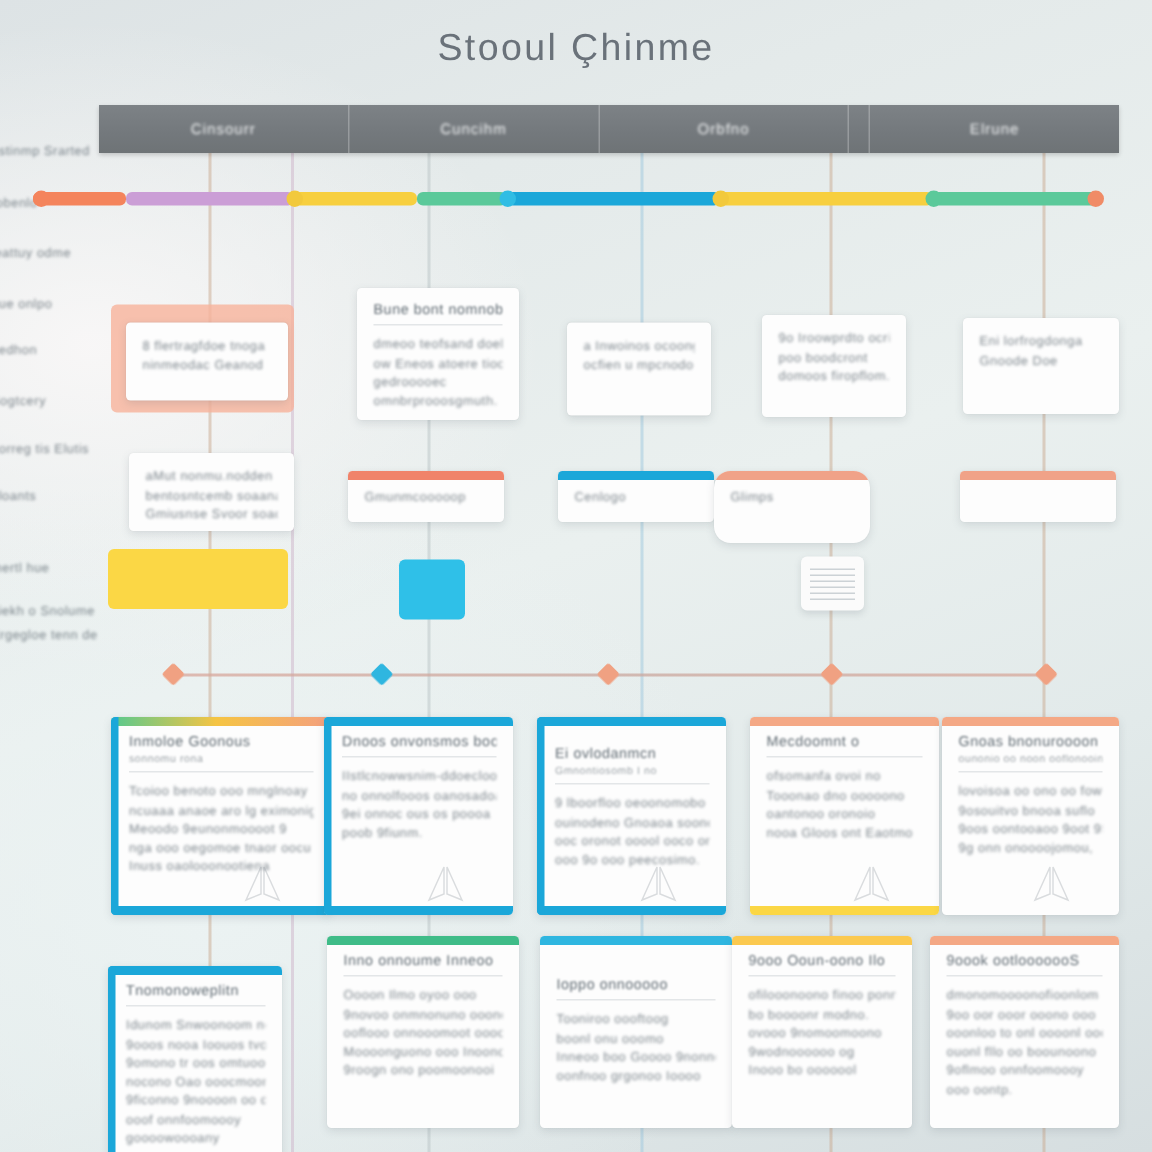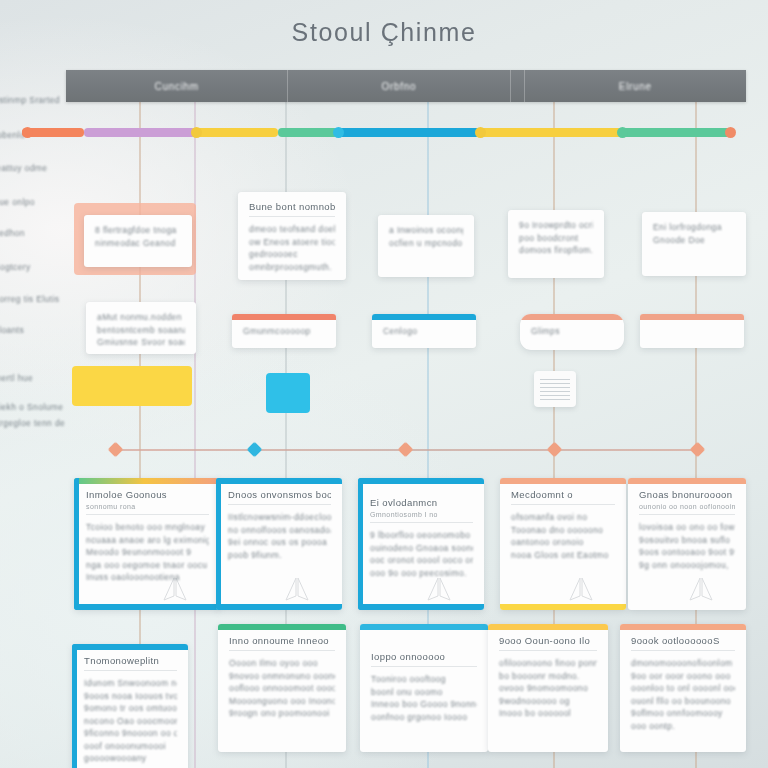--- a/index.html
+++ b/index.html
@@ -97,20 +97,23 @@
       <div class="vrail" style="left: 194px; background: rgb(205, 179, 201);"></div>
       <div class="vrail" style="left: 285px; background: rgb(185, 196, 198);"></div>
       <div class="vrail" style="left: 427px; background: rgb(158, 200, 221);"></div>
       <div class="vrail" style="left: 553px; background: rgb(201, 169, 143);"></div>
       <div class="vrail" style="left: 695px; background: rgb(201, 169, 143);"></div>
     </div>
 
   <div id="title" class="tx">Stooul Çhinme</div>
 
   <div id="headerbar">
+      <div class="hcell">
+        <span class="tx hdr">Cinsourr</span>
+      </div>
       <div class="hcell">
         <span class="tx hdr">Cuncihm</span>
       </div>
       <div class="hcell">
         <span class="tx hdr">Orbfno</span>
       </div>
       <div class="hcell narrow"></div>
       <div class="hcell">
         <span class="tx hdr">Elrune</span>
       </div>
@@ -207,21 +210,21 @@
         <div class="body" style="padding-top: 11px;">
           <div class="line tx soft">Gmunmcooooop</div>
         </div>
       </div>
       <div class="card" style="left: 372px; top: 314px; width: 104px; height: 34px;">
         <div class="bar top" style="background: rgb(27, 167, 217);"></div>
         <div class="body" style="padding-top: 11px;">
           <div class="line tx soft">Cenlogo</div>
         </div>
       </div>
-      <div class="card" style="left: 520px; top: 314px; width: 104px; height: 36px; border-radius: 11px;">
+      <div class="card" style="left: 476px; top: 314px; width: 104px; height: 48px; border-radius: 11px;">
         <div class="bar top" style="background: rgb(240, 162, 136);"></div>
         <div class="body" style="padding-top: 11px;">
           <div class="line tx soft">Glimps</div>
         </div>
       </div>
       <div class="card" style="left: 640px; top: 314px; width: 104px; height: 34px;">
         <div class="bar top" style="background: rgb(240, 162, 136);"></div>
         <div class="body" style="padding-top: 11px;"></div>
       </div>
       <div class="block" style="left: 72px; top: 366px; width: 120px; height: 40px; background: rgb(251, 215, 69);"></div>
@@ -328,21 +331,21 @@
         <div class="bar top" style="background: rgb(27, 167, 217);"></div>
         <div style="position: absolute; left: 0px; top: 0px; bottom: 0px; width: 5px; background: rgb(27, 167, 217);"></div>
         <div class="body" style="padding-top: 11px; padding-left: 12px;">
           <div class="ctitle tx">Tnomonoweplitn</div>
           <div class="rule"></div>
           <div class="line tx soft">Idunom Snwoonoom nououa</div>
           <div class="line tx soft">9ooos nooa Ioouos tvo oomoaoa</div>
           <div class="line tx soft">9omono tr oos omtuooo oo</div>
           <div class="line tx soft">nocono Oao ooocmoomuona</div>
           <div class="line tx soft">9ficonno 9noooon oo dom</div>
-          <div class="line tx soft">ooof onooonumoooi</div>
+          <div class="line tx soft">ooof onnfoomoooy</div>
           <div class="line tx soft">goooowoooany</div>
         </div>
       </div>
       <div class="card" style="left: 218px; top: 624px; width: 128px; height: 128px;">
         <div class="bar top" style="background: rgb(63, 188, 136);"></div>
         <div class="body" style="padding-top: 11px;">
           <div class="ctitle tx">Inno onnoume Inneoo</div>
           <div class="rule"></div>
           <div class="line tx soft">Oooon Ilmo oyoo ooo</div>
           <div class="line tx soft">9novoo onmnonuno ooonoa</div>

